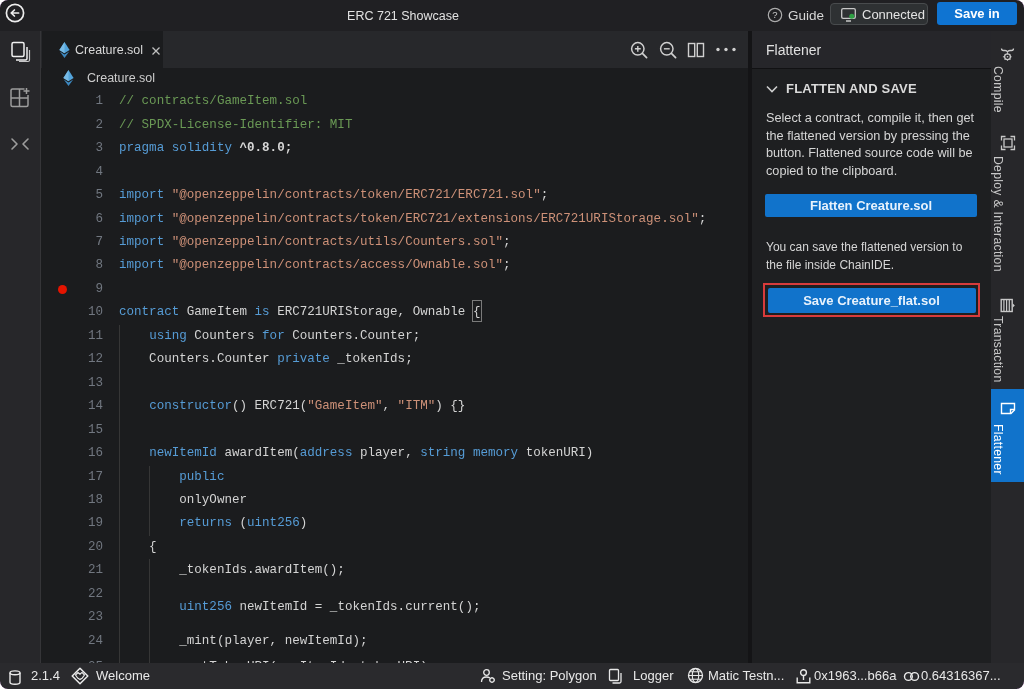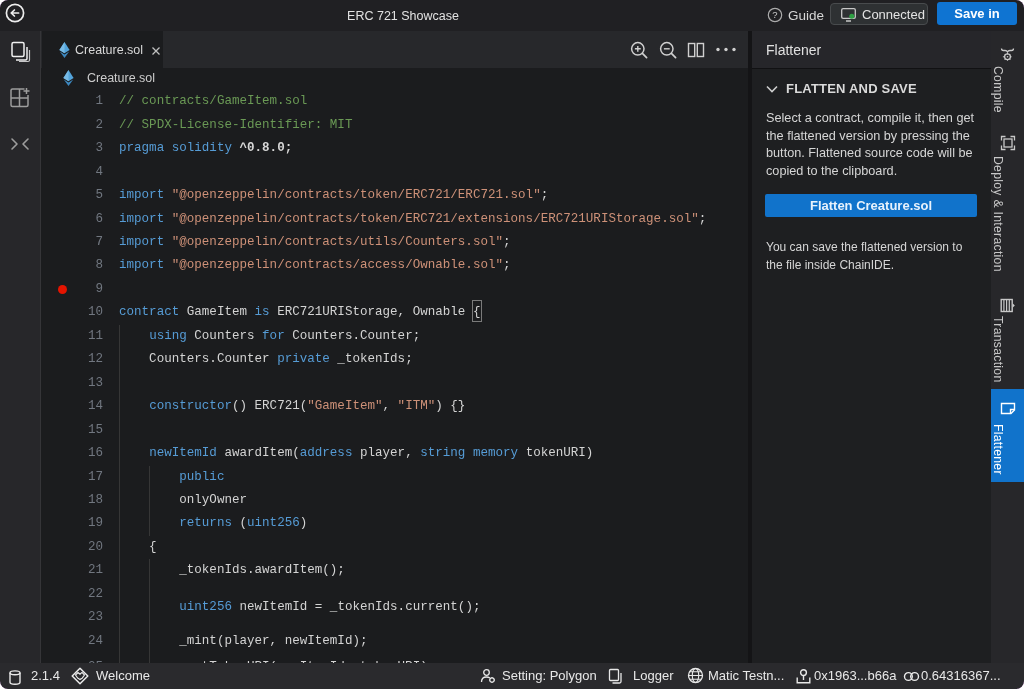--- a/index.html
+++ b/index.html
@@ -178,20 +178,23 @@
     <div class="ptitle">
         <span>Flattener</span>
       </div>
     <svg style="position:absolute;left:13px;top:52px" width="14" height="12" viewBox="0 0 14 12">
       <path d="M2 3.5 L7 8.5 L12 3.5" fill="none" stroke="#cccccc" stroke-width="1.6"></path>
     </svg>
     <div style="position:absolute;left:34px;top:50px;font-size:13px;font-weight:bold;color:#dadada;letter-spacing:0.2px;">FLATTEN AND SAVE</div>
     <div style="position:absolute;left:14px;top:79px;font-size:12.7px;line-height:17.5px;color:#d6d6d6;">Select a contract, compile it, then get<br>the flattened version by pressing the<br>button. Flattened source code will be<br>copied to the clipboard.</div>
     <div class="btn" style="top:163px;height:23px;line-height:23px;">Flatten Creature.sol</div>
     <div style="position:absolute;left:14px;top:208px;font-size:12px;line-height:17.5px;color:#d6d6d6;">You can save the flattened version to<br>the file inside ChainIDE.</div>
+    <div style="position:absolute;left:11px;top:252px;width:217px;height:34px;border:2px solid #d83b3b;box-sizing:border-box;">
+      <div class="btn" style="left:2.5px;top:2.5px;width:208px;height:25px;line-height:25px;">Save Creature_flat.sol</div>
+    </div>
   </div>
 
   <div class="rightbar">
     <svg style="position:absolute;left:9px;top:16px;transform:rotate(90deg)" width="15" height="15" viewBox="0 0 15 15">
       <path d="M1.5 1.5 c1.5 0 2 0.6 2 2 v1.6 c0 1.2 0.4 1.9 1.5 2.4 c-1.1 0.5 -1.5 1.2 -1.5 2.4 v1.6 c0 1.4 -0.5 2 -2 2" fill="none" stroke="#c8c8c8" stroke-width="1.3"></path>
       <circle cx="9.8" cy="7.5" r="2.9" fill="none" stroke="#c8c8c8" stroke-width="1.3"></circle>
       <circle cx="9.8" cy="7.5" r="0.8" fill="#c8c8c8"></circle>
       <path d="M9.8 3.4 v1.5 M9.8 10.6 v1.5 M5.9 7.5 h1.5 M12.2 7.5 h1.5 M7 4.7 l1 1 M11.6 9.3 l1 1 M12.6 4.7 l-1 1 M8 9.3 l-1 1" stroke="#c8c8c8" stroke-width="1"></path>
     </svg>
     <div class="lbl" style="top:35px;">Compile</div>

